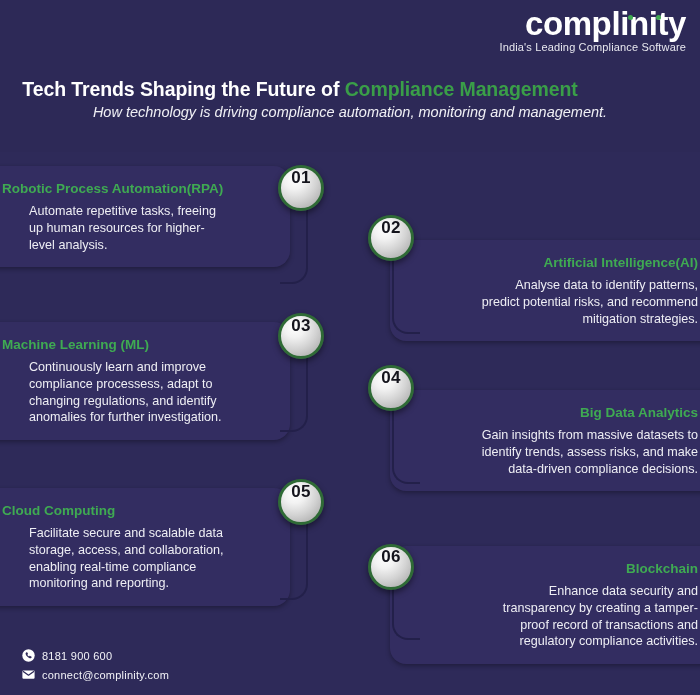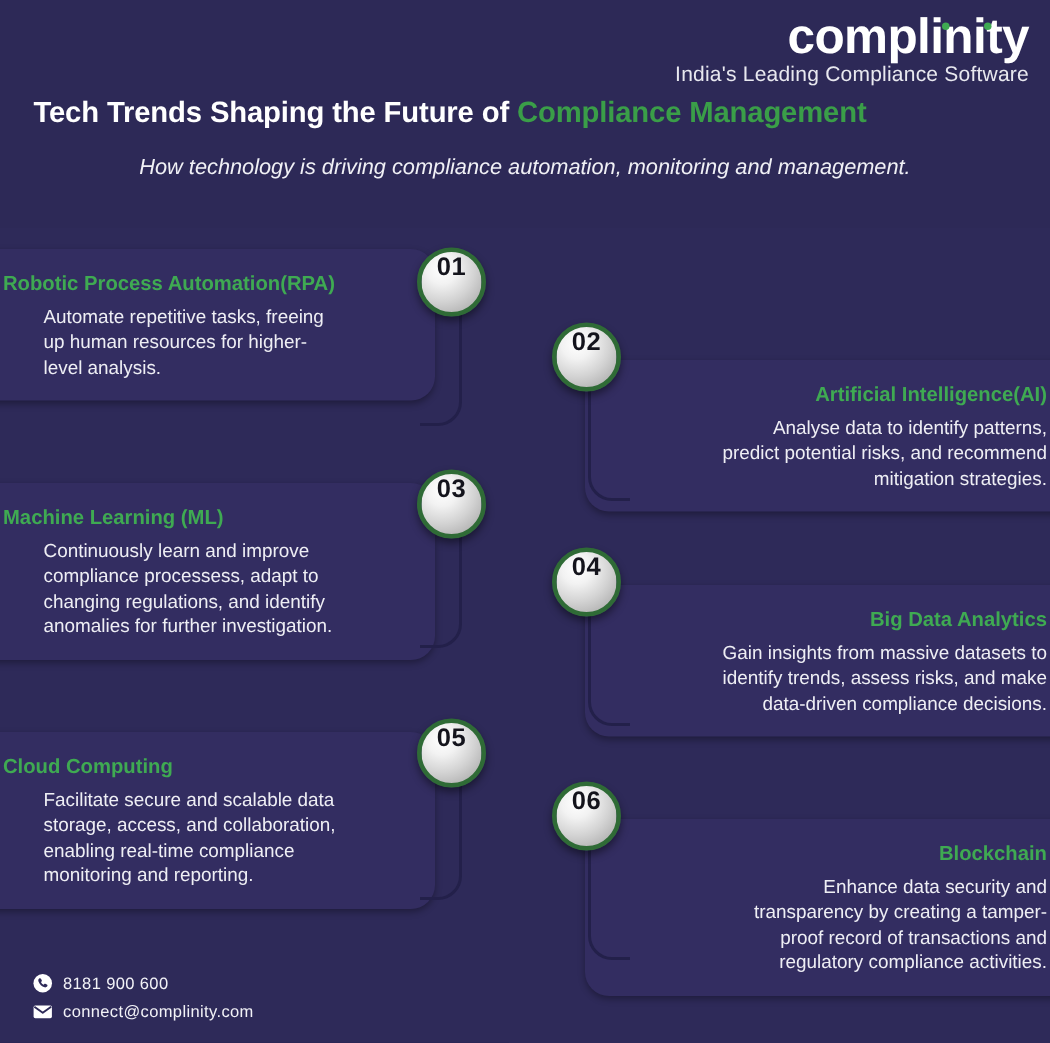--- a/index.html
+++ b/index.html
@@ -29,38 +29,38 @@
   }
   .logo-word{
     font-size:33px;
     font-weight:bold;
     color:#ffffff;
     letter-spacing:-0.4px;
     line-height:36px;
     white-space:nowrap;
   }
   .logo-tagline{
-    font-size:14px;
+    font-size:11px;
     color:#e8e8ef;
     letter-spacing:0.15px;
     margin-top:-1px;
     white-space:nowrap;
   }
   
   .dot-accent{
     position:absolute;
     width:5px; height:5px;
     border-radius:50%;
     background:#3faa52;
   }
   #dot-i1{ right:53px; top:9px; }
   #dot-i2{ right:25px; top:9px; }
 
   .main-title{
-    position:absolute; left:0; top:64px; width:600px;
+    position:absolute; left:0; top:78px; width:600px;
     text-align:center;
     font-size:19.5px;
     font-weight:bold;
     color:#ffffff;
     letter-spacing:-0.1px;
     white-space:nowrap;
   }
   .main-title .accent{ color:#3a9e48; }
 
   .subtitle{
@@ -233,21 +233,21 @@
     <div class="card-body">Facilitate secure and scalable data storage, access, and collaboration, enabling real-time compliance monitoring and reporting.</div>
   </div>
   <div class="badge" style="left:278px; top:479px;">
     <span class="badge-num">05</span>
   </div>
 
   <div class="card right" style="top:546px; width:330px;">
     <div class="card-title">Blockchain</div>
     <div class="card-body">Enhance data security and transparency by creating a tamper-proof record of transactions and regulatory compliance activities.</div>
   </div>
-  <div class="badge" style="left:368px; top:521px;">
+  <div class="badge" style="left:368px; top:544px;">
     <span class="badge-num">06</span>
   </div>
 
   <div class="footer">
 
     <div class="contact-row">
       <span class="contact-icon">
         <svg width="13" height="13" viewBox="0 0 13 13">
           <circle cx="6.5" cy="6.5" r="6.2" fill="#ffffff"></circle>
           <path d="M4.1 3.4c.5-.5 1.1-.2 1.3.2l.5 1c.1.3 0 .6-.2.8l-.4.3c.3.8 1 1.5 1.8 1.8l.3-.4c.2-.2.5-.3.8-.2l1 .5c.4.2.7.8.2 1.3-.4.4-1 .7-1.7.5C6 8.8 4.2 7 3.6 5.1c-.2-.7.1-1.3.5-1.7z" fill="#2e2a59"></path>

